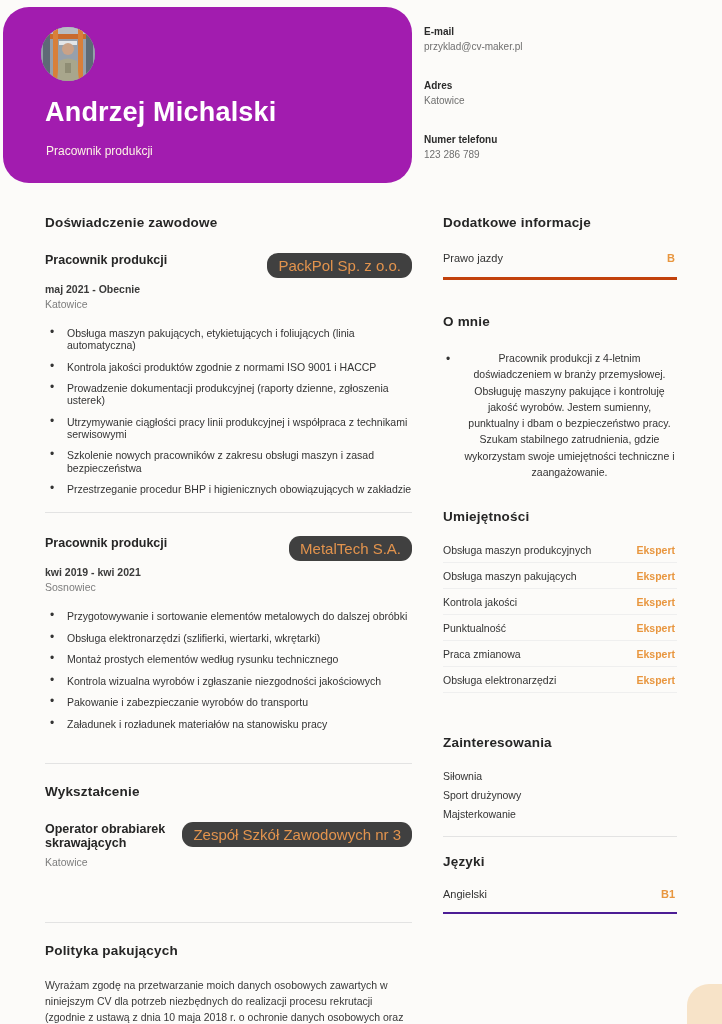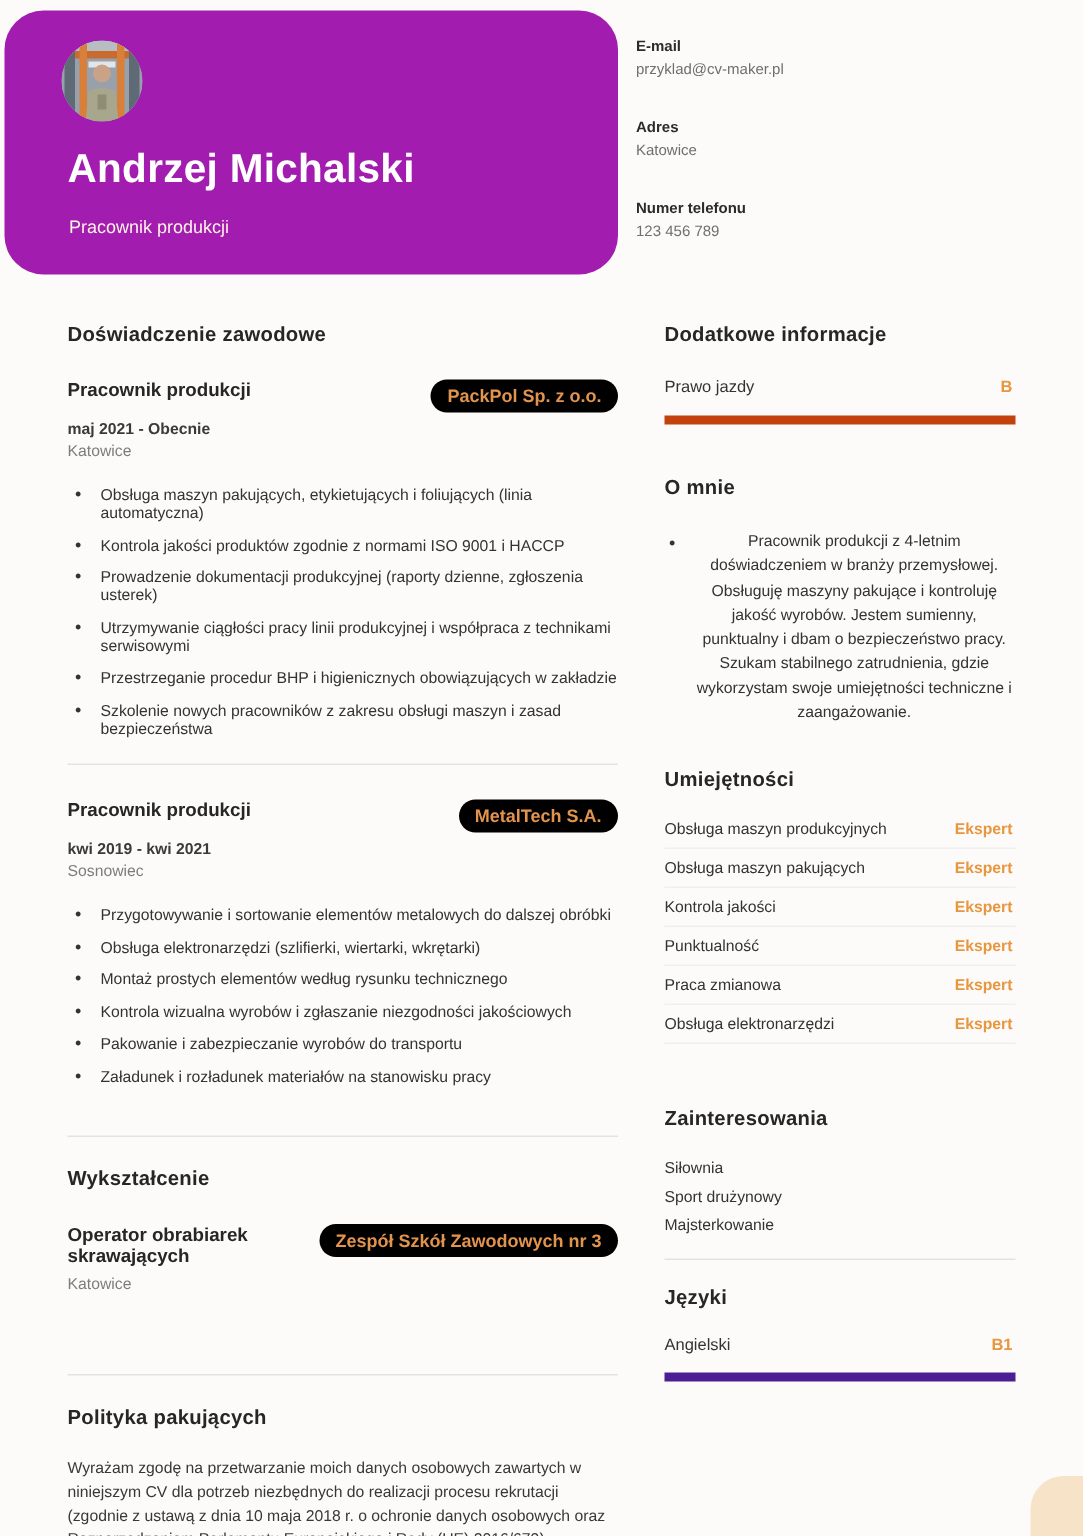--- a/index.html
+++ b/index.html
@@ -41,21 +41,21 @@
   .col-left  { position:absolute; left:45px;  top:215px; width:367px; }
   .col-right { position:absolute; left:443px; top:215px; width:234px; }
 
   .section-title { font-size:13.5px; font-weight:700; color:#262626; letter-spacing:0.2px; }
 
   
   .entry { margin-top:23px; }
   .entry-head { display:flex; justify-content:space-between; align-items:flex-start; }
   .entry-role { font-size:12.5px; font-weight:700; color:#262626; }
   .badge {
-    background:#000000; color:#e2934d; font-size:12px; font-weight:700;
+    background:#404040; color:#e2934d; font-size:15px; font-weight:400;
     padding:4px 11px; border-radius:11px; white-space:nowrap; flex:0 0 auto; margin-left:10px;
   }
   .entry-dates { font-size:10.5px; font-weight:700; color:#3a3a3a; margin-top:5px; }
   .entry-loc { font-size:10.5px; color:#7d7d7d; margin-top:3px; }
 
   ul.bullets { list-style:none; margin-top:17px; }
   ul.bullets li {
     position:relative; padding-left:22px;
     font-size:10.5px; color:#333; line-height:1.15; margin-bottom:9.5px;
   }
@@ -70,21 +70,21 @@
 
   
   .edu-loc { font-size:10.5px; color:#7d7d7d; margin-top:6px; }
 
   
   .privacy-text { margin-top:20px; font-size:10.5px; color:#383838; line-height:1.5; width:365px; }
 
   
   .info-row {
     display:flex; justify-content:space-between; align-items:flex-start;
-    margin-top:22px; padding:0 2px 13px 0; border-bottom:6px solid #c2410c;
+    margin-top:22px; padding:0 2px 13px 0; border-bottom:3px solid #c2410c;
   }
   .info-label { font-size:11px; color:#333; }
   .accent-val { font-size:11px; font-weight:700; color:#e8963f; }
 
   .rsection-about { margin-top:34px; }
   ul.about-list { list-style:none; margin-top:21px; }
   ul.about-list li {
     position:relative; padding-left:19px;
     font-size:10.5px; color:#333; line-height:1.55;text-align:center;
   }
@@ -100,21 +100,21 @@
   .skill-level { font-size:10.5px; font-weight:700; color:#e8963f; }
 
   .rsection-interests { margin-top:42px; }
   ul.interest-list { list-style:none; margin-top:20px; }
   ul.interest-list li { font-size:10.5px; color:#333; margin-bottom:7px; }
 
   .div-r { margin:16px 0 0; }
   .rsection-lang { margin-top:17px; }
   .lang-row {
     display:flex; justify-content:space-between; align-items:baseline;
-    margin-top:19px; padding:0 2px 12px 0; border-bottom:6px solid #4c1d95;
+    margin-top:19px; padding:0 2px 12px 0; border-bottom:2px solid #4c1d95;
   }
   .lang-name { font-size:11px; color:#333; }
 
   
   .corner-accent {
     position:absolute; right:0; bottom:0; width:35px; height:40px;
     background:#f7e3c8; border-top-left-radius:22px;
   }
 </style>
 </head>
@@ -146,42 +146,42 @@
     <div class="contact-item">
       <div class="contact-label">E-mail</div>
       <div class="contact-value">przyklad@cv-maker.pl</div>
     </div>
     <div class="contact-item">
       <div class="contact-label">Adres</div>
       <div class="contact-value">Katowice</div>
     </div>
     <div class="contact-item">
       <div class="contact-label">Numer telefonu</div>
-      <div class="contact-value">123 456 789</div>
+      <div class="contact-value">123 286 789</div>
     </div>
   </div>
 
   <div class="col-left">
 
     <div class="section-title">Doświadczenie zawodowe</div>
 
     <div class="entry">
       <div class="entry-head">
         <div class="entry-role">Pracownik produkcji</div>
         <div class="badge">PackPol Sp. z o.o.</div>
       </div>
       <div class="entry-dates">maj 2021 - Obecnie</div>
       <div class="entry-loc">Katowice</div>
       <ul class="bullets">
         <li>Obsługa maszyn pakujących, etykietujących i foliujących (linia automatyczna)</li>
         <li>Kontrola jakości produktów zgodnie z normami ISO 9001 i HACCP</li>
         <li>Prowadzenie dokumentacji produkcyjnej (raporty dzienne, zgłoszenia usterek)</li>
         <li>Utrzymywanie ciągłości pracy linii produkcyjnej i współpraca z technikami serwisowymi</li>
+        <li>Szkolenie nowych pracowników z zakresu obsługi maszyn i zasad bezpieczeństwa</li>
         <li>Przestrzeganie procedur BHP i higienicznych obowiązujących w zakładzie</li>
-        <li>Szkolenie nowych pracowników z zakresu obsługi maszyn i zasad bezpieczeństwa</li>
       </ul>
     </div>
 
     <hr class="divider div-a">
 
     <div class="entry">
       <div class="entry-head">
         <div class="entry-role">Pracownik produkcji</div>
         <div class="badge">MetalTech S.A.</div>
       </div>

